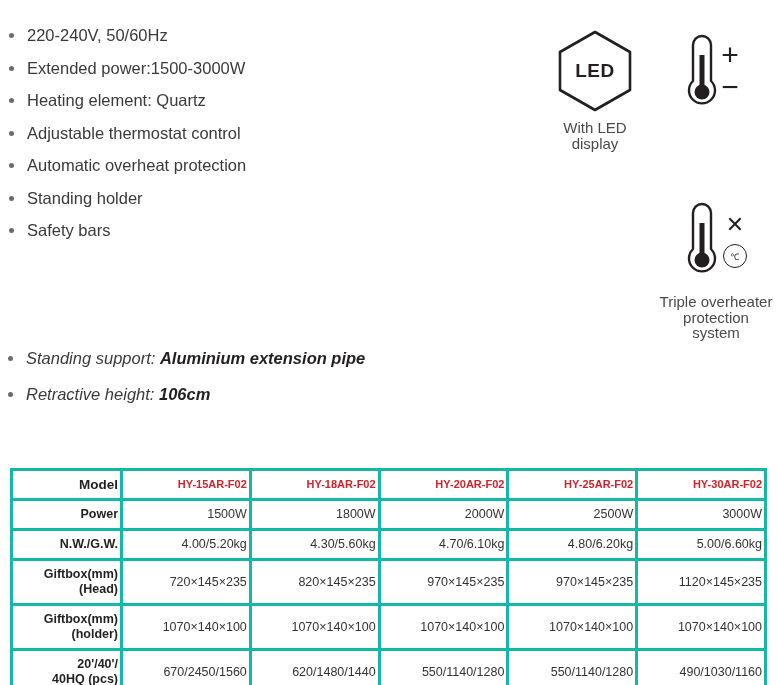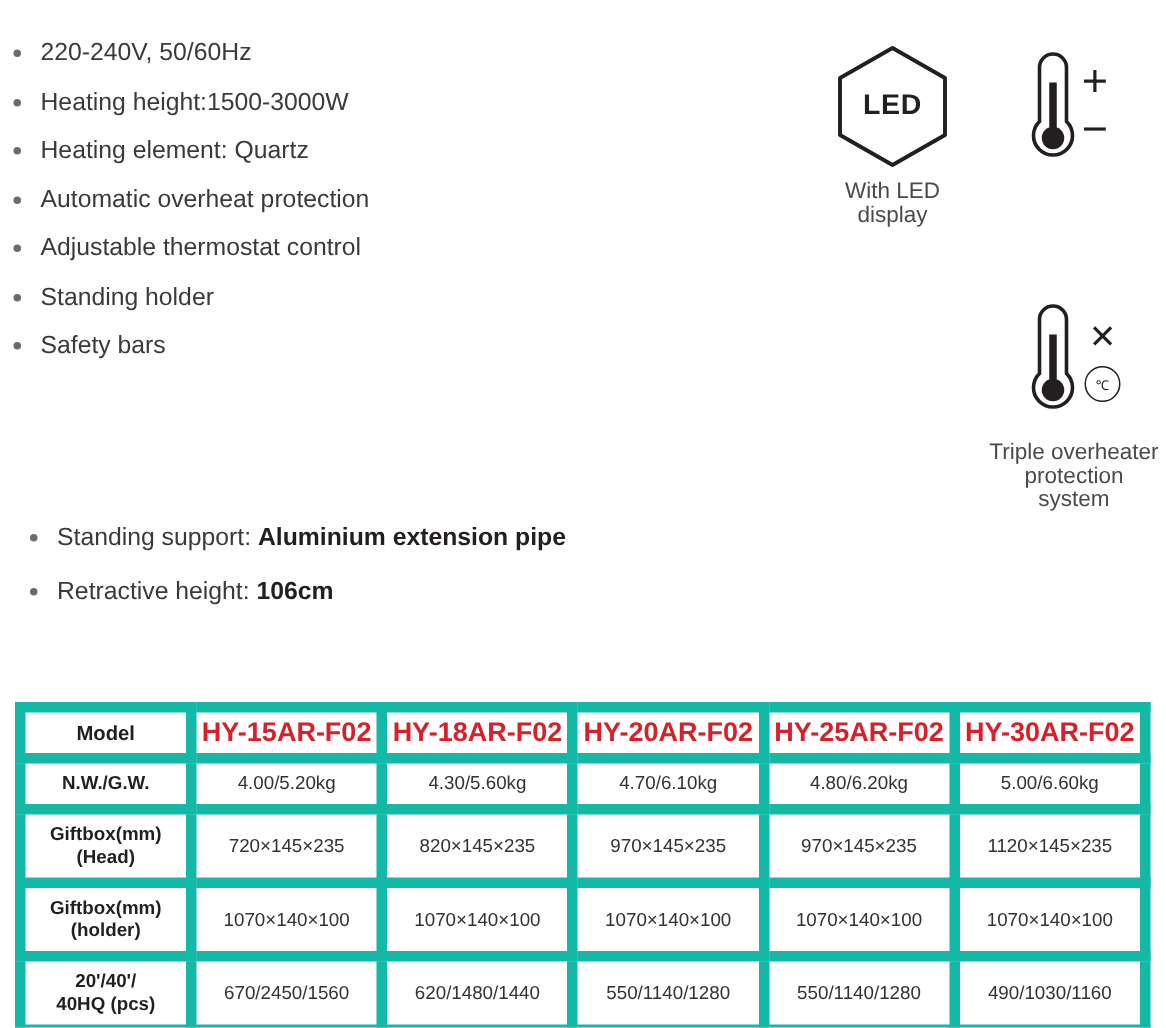--- a/index.html
+++ b/index.html
@@ -17,21 +17,21 @@
   }
 
   
   .spec-list {
     position: absolute;
     list-style: none;
     margin: 0;
     padding: 0;
   }
   #spec-list-main { left: 3px; top: 22px; width: 500px; }
-  #spec-list-support { left: 14px; top: 345px; width: 520px; }
+  #spec-list-support { left: 2px; top: 345px; width: 520px; font-style: italic; }
 
   .spec-list li {
     position: relative;
     padding-left: 24px;
     font-size: 16.5px;
     line-height: 26.5px;
     color: #3a3a3a;
     margin-bottom: 6px;
     white-space: nowrap;
   }
@@ -132,55 +132,55 @@
   
   #spec-table {
     position: absolute;
     left: 10px;
     top: 468px;
     width: 757px;
     border-collapse: collapse;
     table-layout: fixed;
   }
   #spec-table th, #spec-table td {
-    border: 7px solid #14b8a6;
-    text-align: center;
+    border: 3px solid #14b8a6;
+    text-align: right;
     vertical-align: middle;
     font-size: 12.5px;
     color: #333333;
     padding: 6px 2px;
     line-height: 15px;
   }
   #spec-table .row-head {
     font-weight: bold;
     font-size: 12.5px;
     color: #231f20;
     width: 103px;
   }
   #spec-table thead th.model-head {
     font-weight: bold;
-    font-size: 18px;
+    font-size: 11px;
     color: #d6202a;
   }
   #spec-table thead th.corner {
     font-weight: bold;
     font-size: 13.5px;
     color: #231f20;
   }
   #spec-table td.value { font-size: 12.5px; }
 </style>
 </head>
 <body>
 
 <ul class="spec-list" id="spec-list-main">
   <li><span>220-240V, 50/60Hz</span></li>
-  <li><span>Heating height:1500-3000W</span></li>
+  <li><span>Extended power:1500-3000W</span></li>
   <li><span>Heating element: Quartz</span></li>
+  <li><span>Adjustable thermostat control</span></li>
   <li><span>Automatic overheat protection</span></li>
-  <li><span>Adjustable thermostat control</span></li>
   <li><span>Standing holder</span></li>
   <li><span>Safety bars</span></li>
 </ul>
 
 <ul class="spec-list" id="spec-list-support">
   <li><span>Standing support: </span><b>Aluminium extension pipe</b></li>
   <li><span>Retractive height: </span><b>106cm</b></li>
 </ul>
 
 <div class="icon-block" id="icon-led">
@@ -234,20 +234,28 @@
       <th class="corner row-head">Model</th>
       <th class="model-head">HY-15AR-F02</th>
       <th class="model-head">HY-18AR-F02</th>
       <th class="model-head">HY-20AR-F02</th>
       <th class="model-head">HY-25AR-F02</th>
       <th class="model-head">HY-30AR-F02</th>
     </tr>
   </thead>
   <tbody>
     <tr>
+      <td class="row-head">Power</td>
+      <td class="value">1500W</td>
+      <td class="value">1800W</td>
+      <td class="value">2000W</td>
+      <td class="value">2500W</td>
+      <td class="value">3000W</td>
+    </tr>
+    <tr>
       <td class="row-head">N.W./G.W.</td>
       <td class="value">4.00/5.20kg</td>
       <td class="value">4.30/5.60kg</td>
       <td class="value">4.70/6.10kg</td>
       <td class="value">4.80/6.20kg</td>
       <td class="value">5.00/6.60kg</td>
     </tr>
     <tr>
       <td class="row-head">Giftbox(mm)<br>(Head)</td>
       <td class="value">720×145×235</td>

